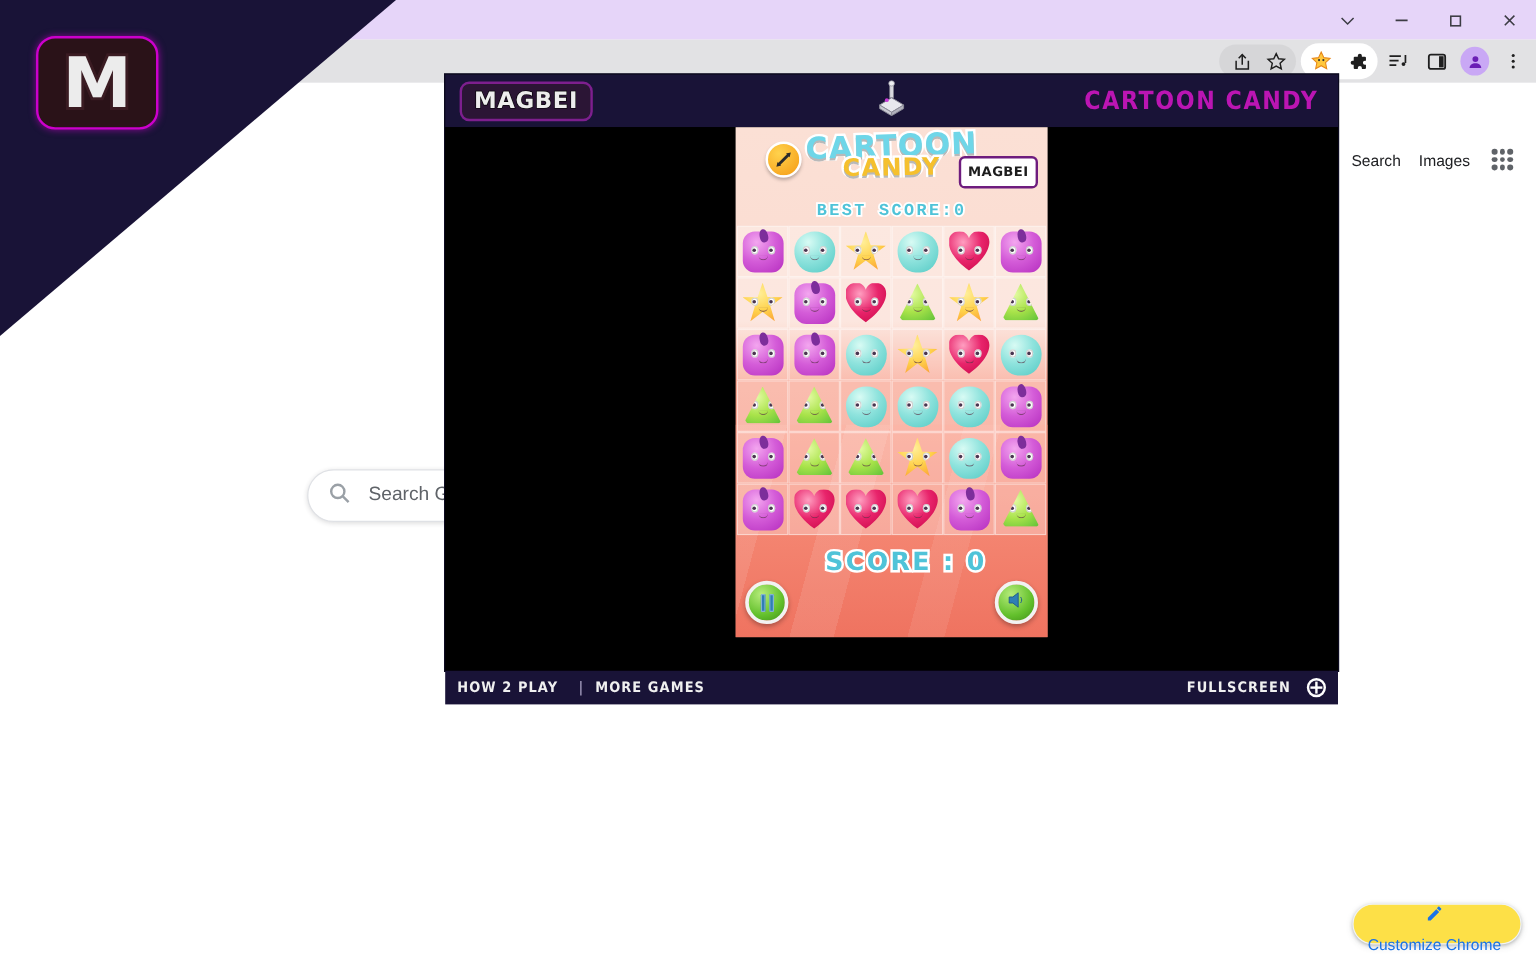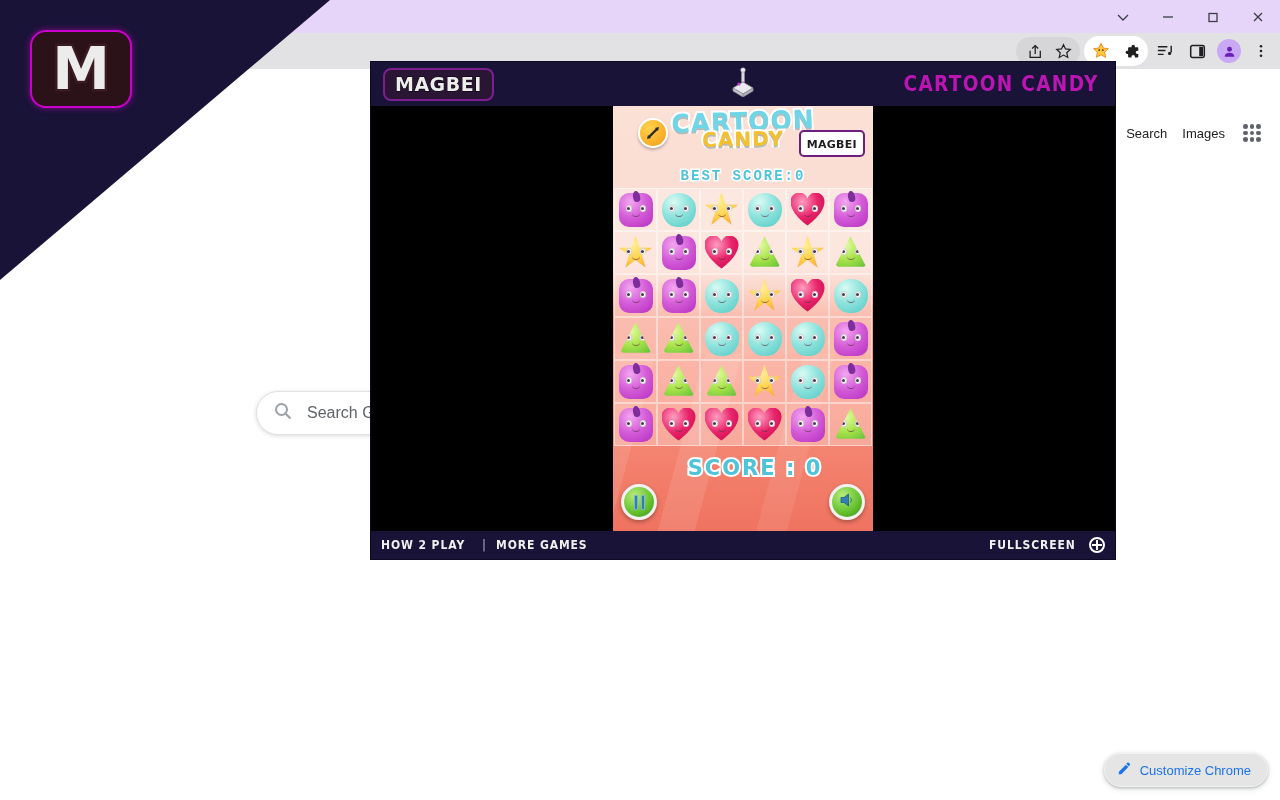--- a/index.html
+++ b/index.html
@@ -76,25 +76,25 @@
     width: 560px; height: 44px;
     border: 1px solid #dfe1e5; border-radius: 24px;
     background: #fff;
     display: flex; align-items: center; padding: 0 16px;
     box-shadow: 0 1px 4px rgba(32,33,36,.16);
   }
   .searchbox .sph { font-size: 16px; color: #5f6368; margin-left: 14px; }
 
   .customize {
     position: absolute; bottom: 13px; right: 12px;
-    height: 34px; border-radius: 17px; background: #e5e5e5;
+    height: 34px; border-radius: 17px; background: #fde047;
     border: 1px solid #f1f3f4;
     box-shadow: 0 1px 3px rgba(60,64,67,.30), 0 2px 6px rgba(60,64,67,.15);
     display: flex; align-items: center; gap: 8px; padding: 0 16px 0 12px;
-    font-size: 13px; color: #1a73e8; white-space: nowrap;
+    font-size: 13px; color: #1a73e8; white-space: nowrap; flex-direction: column;
   }
 
   
   .tri-overlay {
     position: absolute; top: 0; left: 0; width: 330px; height: 280px;
     background: #191337;
     clip-path: polygon(0 0, 330px 0, 0 280px);
     pointer-events: none;
   }
   .m-logo {
@@ -301,20 +301,21 @@
   .pause-bars i {
     width: 4px; height: 15px; background: #2f7fb5; border-radius: 1px;
     box-shadow: inset 0 0 0 1px rgba(255,255,255,.4);
     display: block;
   }
 
   .game-bot {
     height: 28px; background: #191337;
     display: flex; align-items: center; justify-content: space-between;
     padding: 0 10px;
+    margin-top: 28px;
   }
   .bot-left { display: flex; align-items: center; gap: 8px; }
   .bot-link, .bot-sep, .fs-label {
     font-family: "DejaVu Sans", sans-serif;
     font-size: 12px; font-weight: bold; letter-spacing: 1px;
     color: #f0f0f0;
     transform: scaleX(.9); transform-origin: left center;
   }
   .bot-sep { color: #9a93b5; }
   .bot-right { display: flex; align-items: center; gap: 4px; }

